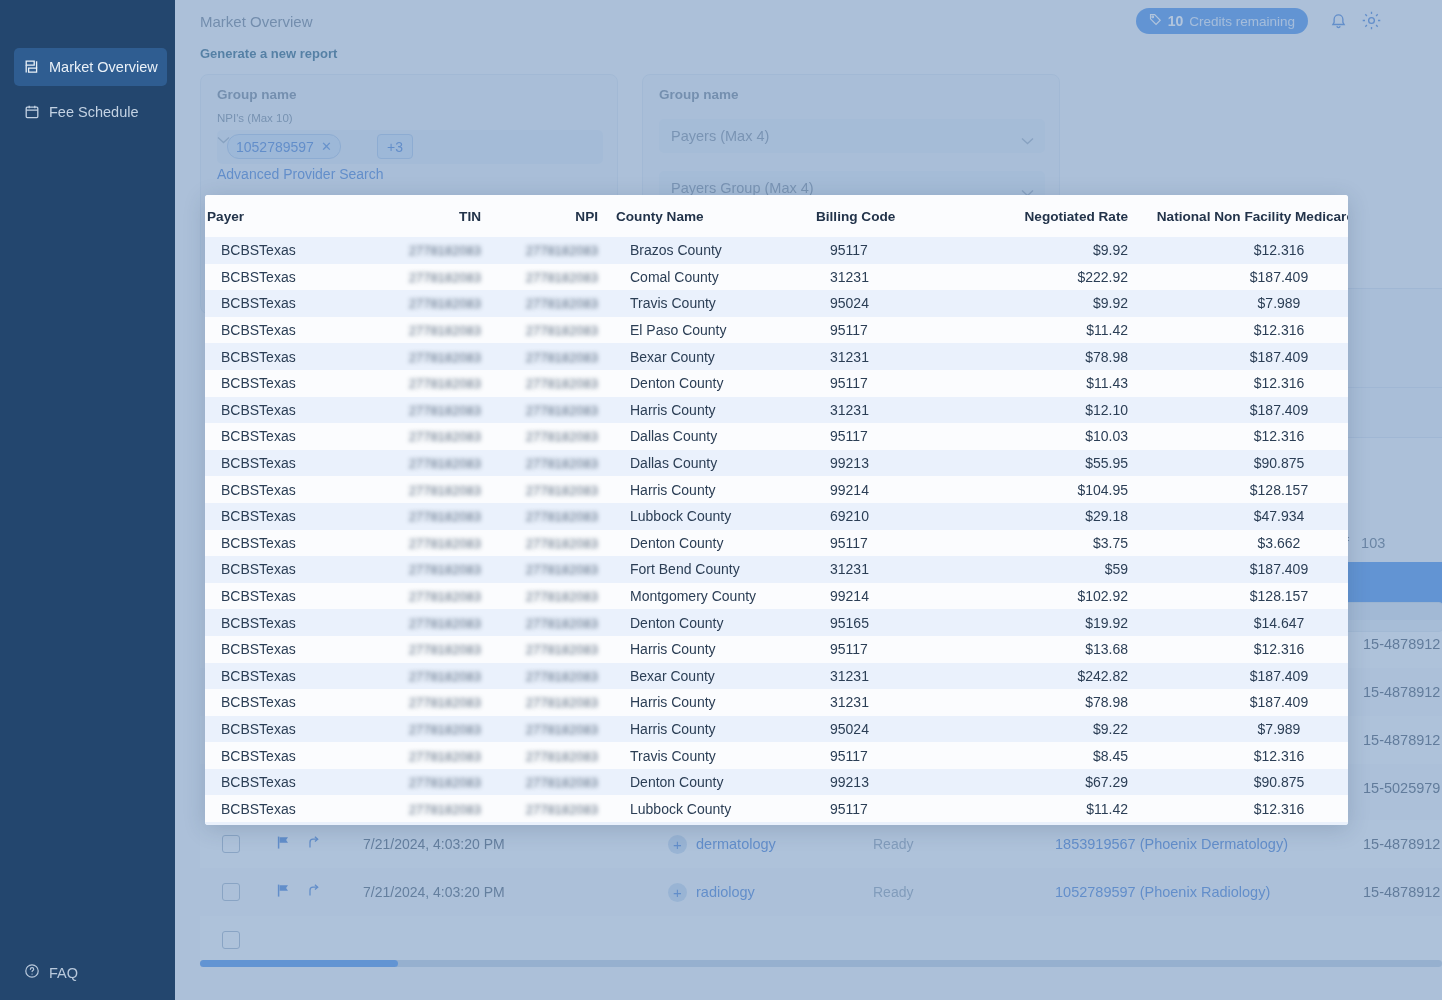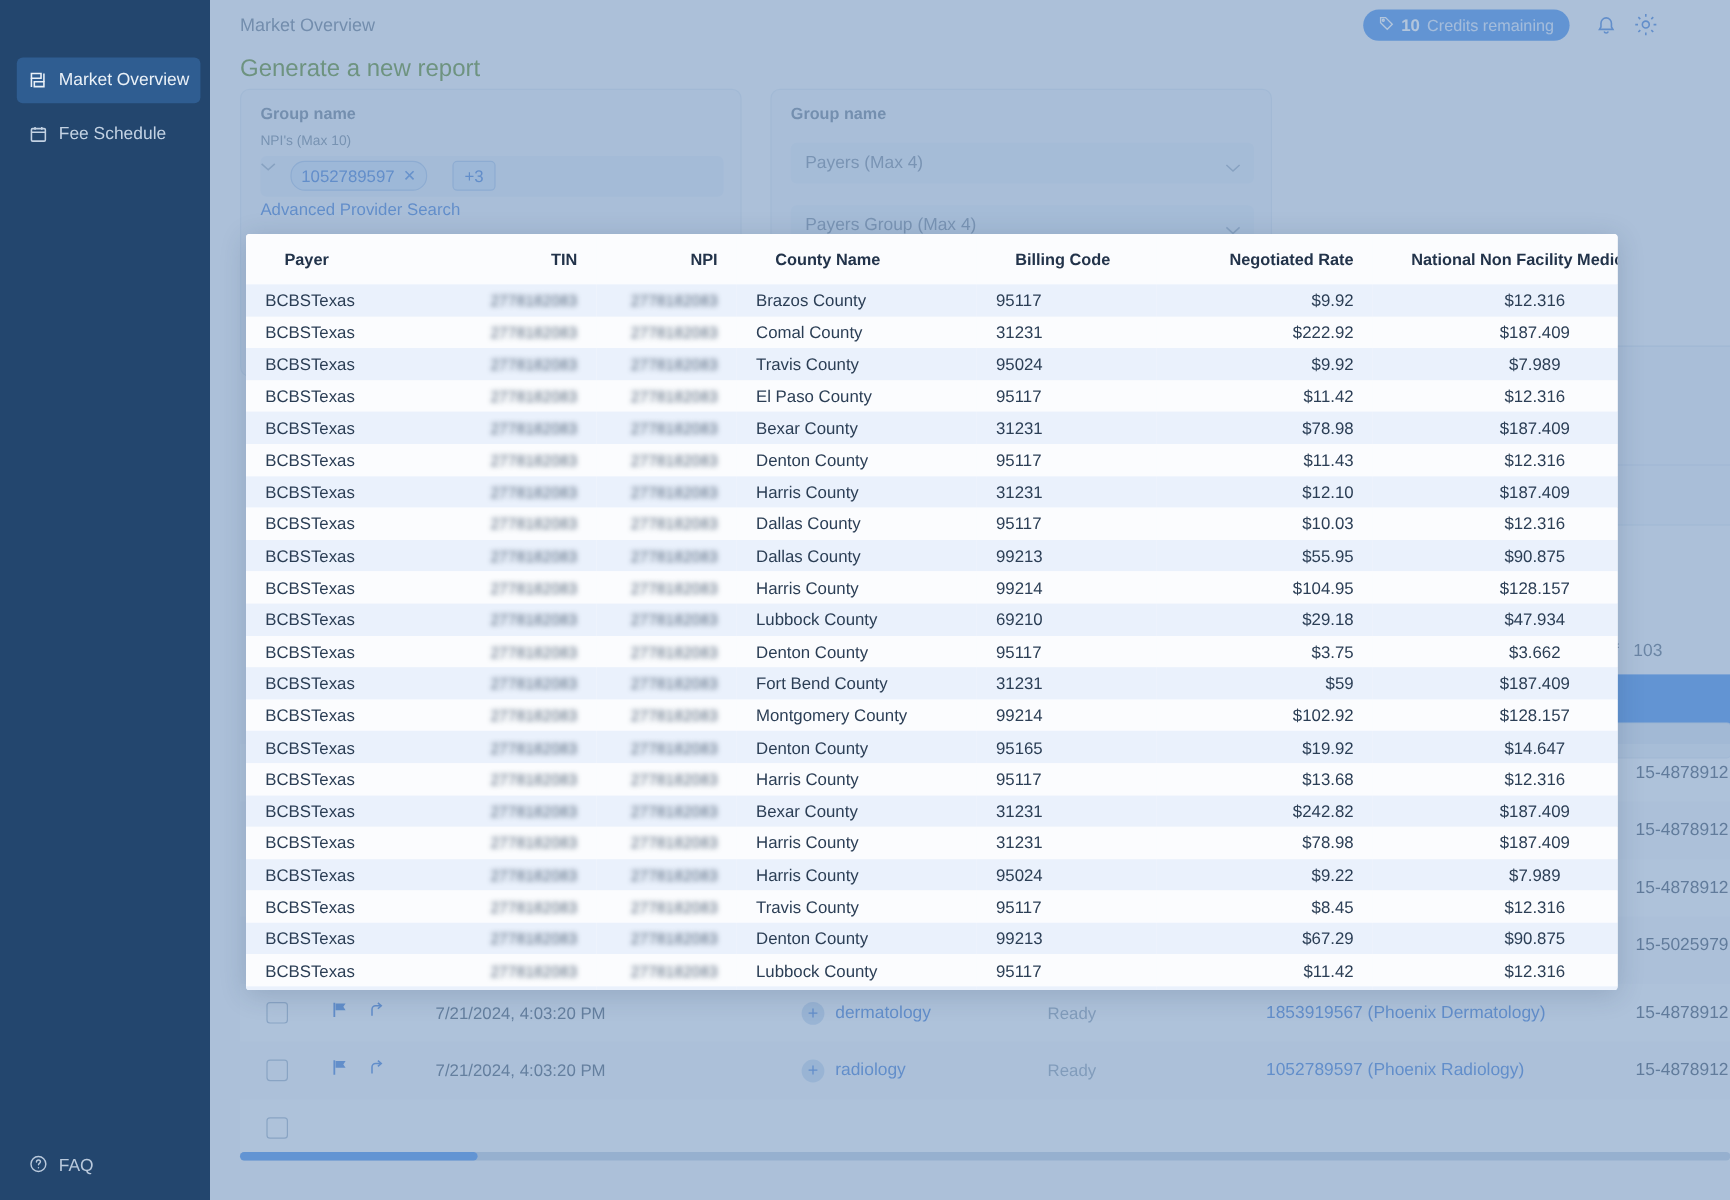--- a/index.html
+++ b/index.html
@@ -70,21 +70,21 @@
     border-radius: 13px;
     background: #2f7fe8;
     color: #d9e8fb; font-size: 13.5px;
   }
   .credits b { color: #ffffff; font-weight: 700; font-size: 14px; }
   .bell { position: absolute; right: 94px; top: 11px; cursor:pointer; }
   .gear { position: absolute; right: 60px; top: 10px; cursor:pointer; }
 
   .sect-title {
     position: absolute; left: 25px; top: 46px;
-    font-size: 20px; font-weight: 400; color: #4d7c0f;
+    font-size: 13px; font-weight: 700; color: #0c4a6e;
   }
 
   
   .form-card {
     position: absolute;
     background: #e7edf5;
     border: 1px solid #d6e0ec;
     border-radius: 8px;
   }
   .card-a { left: 25px; top: 74px; width: 418px; height: 240px; }
@@ -106,21 +106,21 @@
   .select-box .chev { position: absolute; right: 11px; top: 13px; }
   .chip-row { position: absolute; left: 16px; top: 55px; width: 386px; height: 34px;
               background: #dbe5f1; border-radius: 5px; }
   .chip {
     position: absolute; top: 4px;
     display: flex; align-items: center; gap: 7px;
     height: 25px; padding: 0 8px;
     border: 1px solid #9ebde4; border-radius: 4px;
     background: #c9dcf3; color: #2f6fd0; font-size: 14px;
   }
-  .chip-1 { left: 25px; border-radius: 12px; }
+  .chip-1 { left: 10px; border-radius: 12px; }
   .chip-2 { left: 160px; padding: 0 9px; }
   .chip .x { font-size: 13px; color:#3b7ad4; cursor:pointer; }
   .adv-link {
     position: absolute; left: 16px; top: 91px;
     font-size: 14px; color: #2f6fd0; cursor:pointer;
   }
 
   
   .side-card {
     position: absolute; left: 1053px; top: 288px;
@@ -199,21 +199,21 @@
     width: 1143px; height: 630px;
     background: #fbfcfe;
     border-radius: 3px;
     box-shadow: 0 4px 22px rgba(25,50,85,0.18);
     z-index: 60;
     overflow: hidden;
   }
   table.dt { width: 100%; border-collapse: collapse; table-layout: fixed; }
   table.dt th {
     font-size: 13.6px; font-weight: 700; color: #22334a;
-    padding: 14px 16px 13px 32px;
+    padding: 14px 16px 13px 2px;
     background: #fbfcfe;
     white-space: nowrap;
   }
   table.dt td {
     font-size: 14px; color: #2b3e55;
     padding: 5.3px 16px;
     white-space: nowrap;
   }
   table.dt tbody tr.odd { background: #eaf1fc; }
   table.dt tbody tr.even { background: #fbfcfe; }

